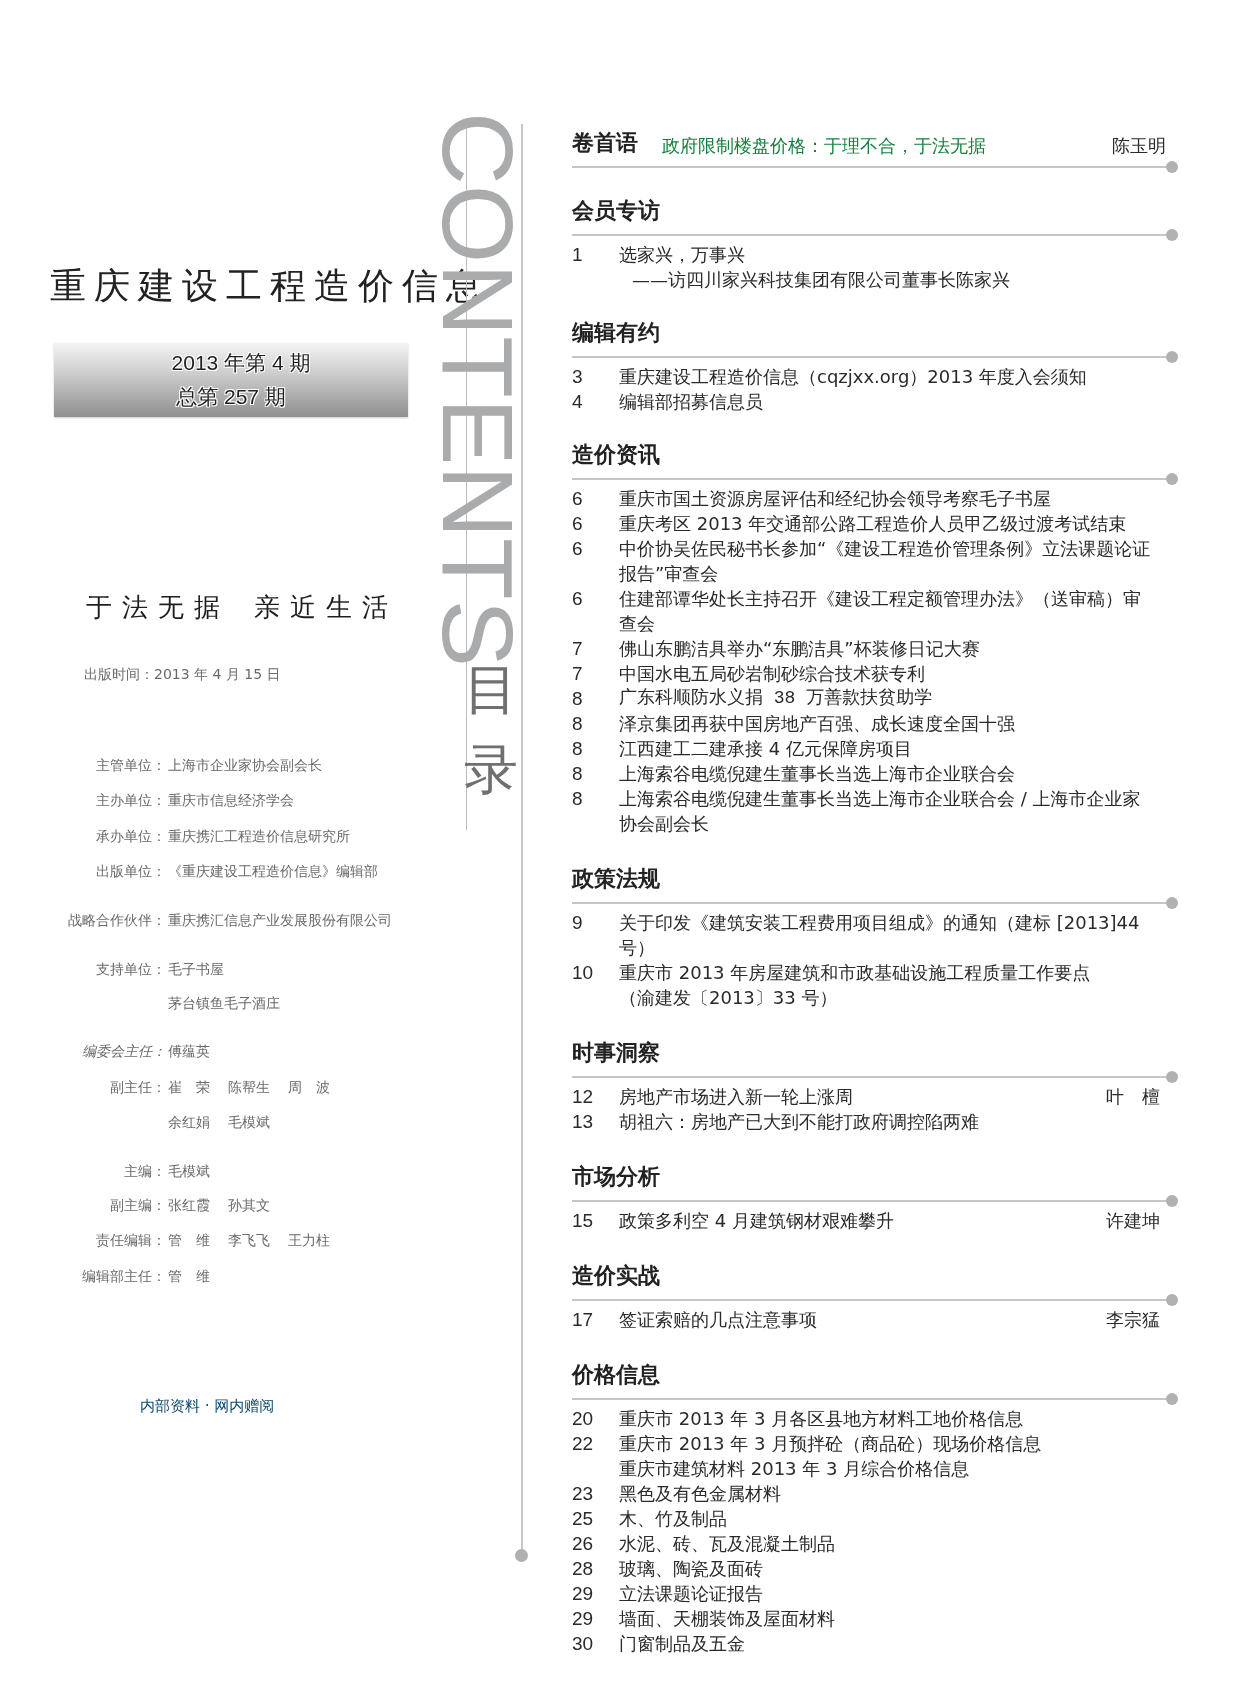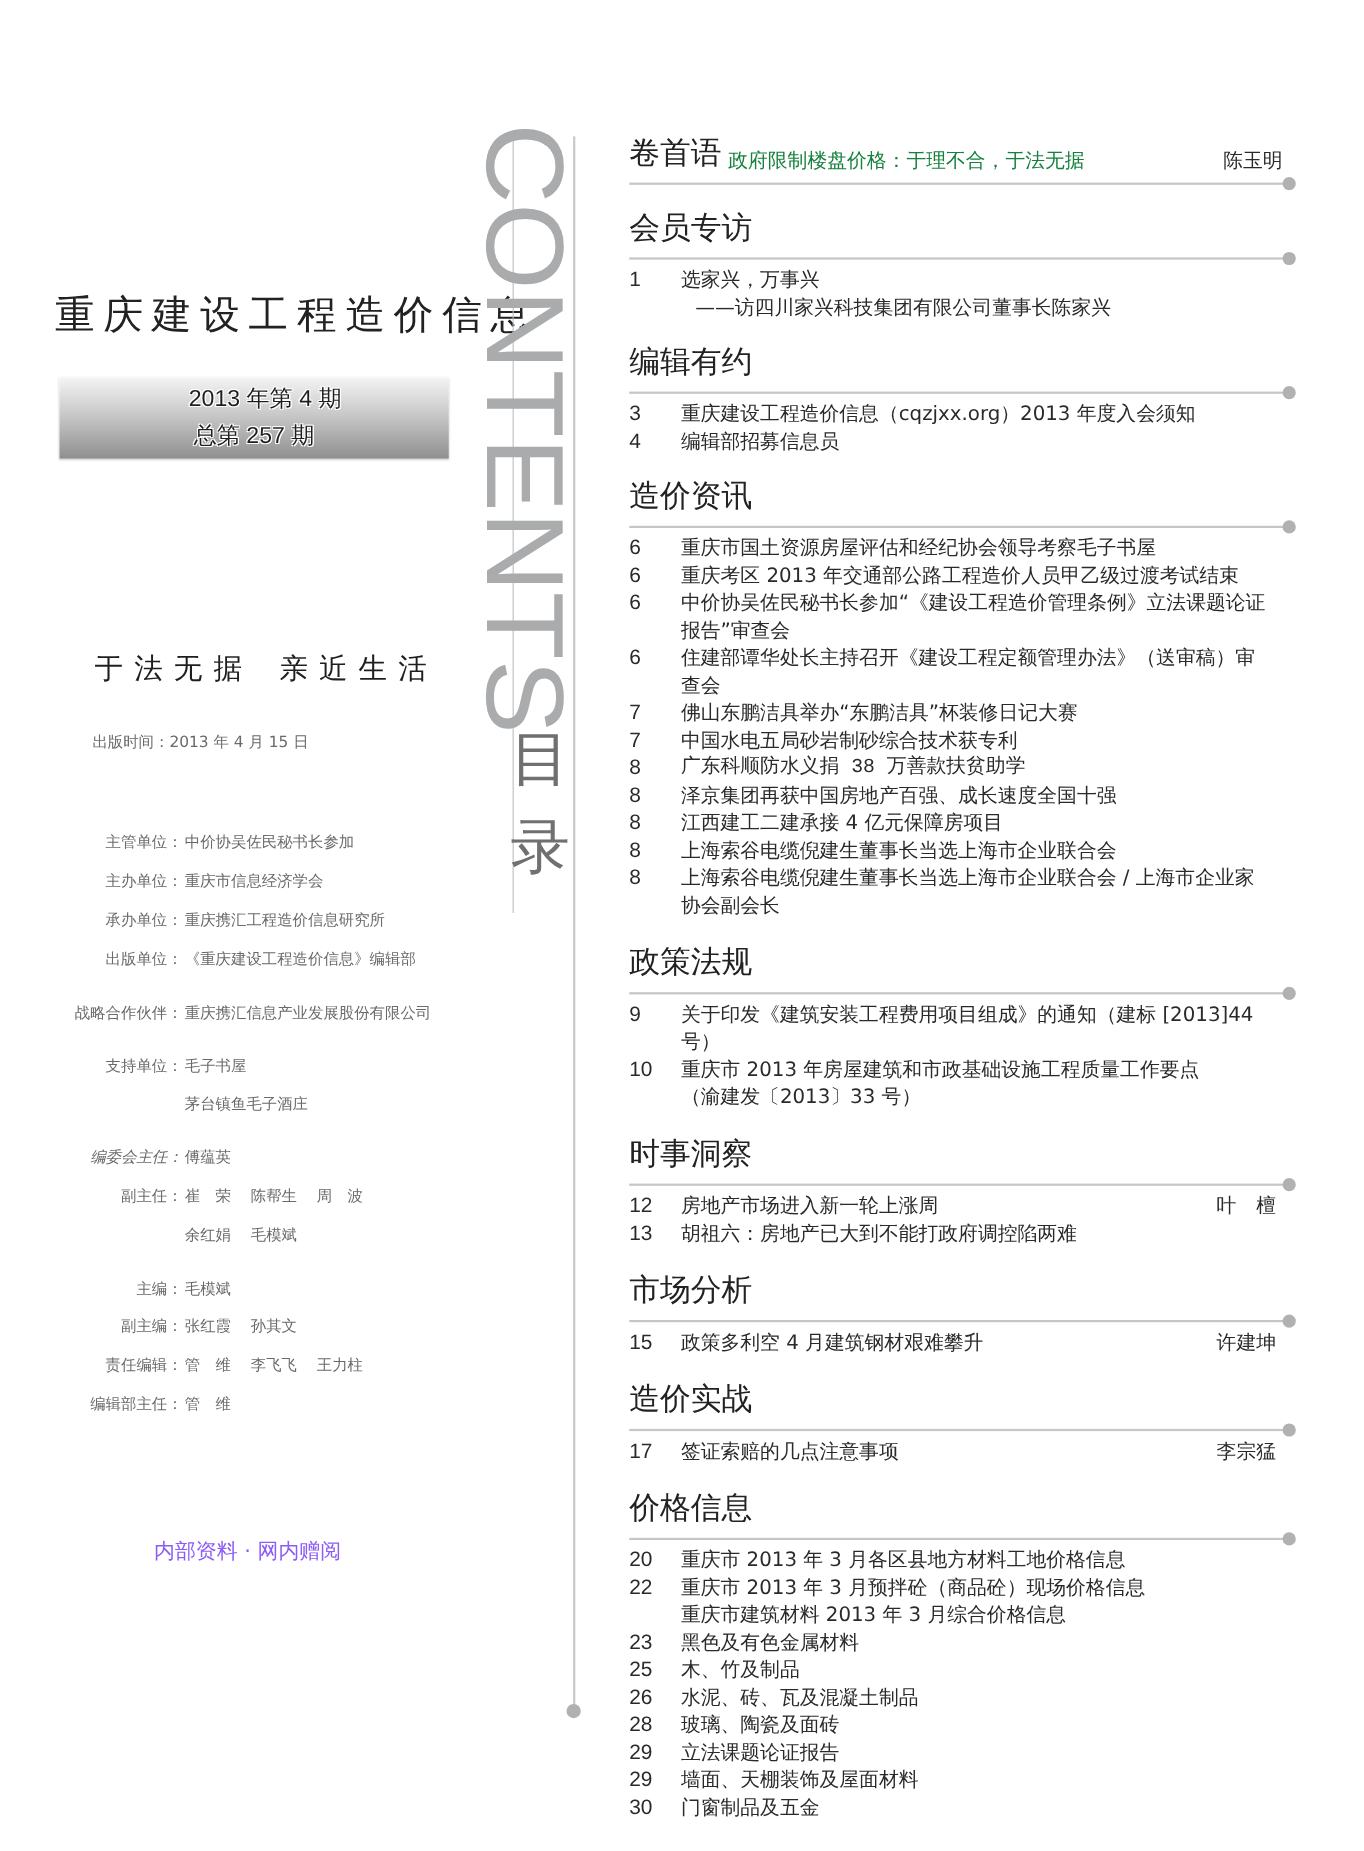--- a/index.html
+++ b/index.html
@@ -16,35 +16,35 @@
   .issue-line { font-size:21px; color:#1e1e1e; line-height:34px; font-family:"Liberation Sans", sans-serif;
                 text-shadow:-1px -1px 0 #fff,1px -1px 0 #fff,-1px 1px 0 #fff,1px 1px 0 #fff; }
   .issue-line:first-child { margin-top:3px;padding-left:20px; }
   .slogan { left:86px; top:590px; font-family:"DejaVu Serif", serif; font-size:26px;
             color:#1e1e1e; letter-spacing:10px; white-space:nowrap; }
   .slogan span + span { margin-left:24px; }
   .masthead-row { font-size:14px; color:#6a6a6a; white-space:nowrap; }
   .masthead-row .lbl { display:inline-block; text-align:right;padding-left:20px; }
   .masthead-row .val { margin-left:2px; }
   .masthead-row .val span { margin-right:18px; }
-  .footer-note { left:140px; top:1397px; font-size:19px; color:#8b5cf6; white-space:nowrap; }
+  .footer-note { left:140px; top:1397px; font-size:15px; color:#0c4a6e; white-space:nowrap; }
 
   
   .vline-left { left:466px; top:124px; width:1px; height:706px; background:#bdbdbd; }
   .vline-right { left:521px; top:124px; width:2px; height:1430px; background:#c8c8c8; }
   .vdot-bottom { left:515px; top:1549px; width:13px; height:13px; border-radius:50%; background:#b0b0b0; }
   .contents-word { left:440px; top:112px; width:80px; height:560px; }
   .contents-word svg { overflow:visible; }
   .mulu { left:459px; top:650px; font-size:54px; color:#707070; line-height:80px; width:64px; text-align:center; }
 
   
   .toc { left:572px; top:120px; width:600px; }
   .section { position:relative; }
   .sec-head { position:relative; height:48px; }
-  .sec-title { position:absolute; left:0; bottom:10px; font-size:28px; font-weight:normal; color:#222;
+  .sec-title { position:absolute; left:0; bottom:10px; font-size:22px; font-weight:bold; color:#222;
                font-family:"DejaVu Sans", sans-serif; }
   .sec-rule { position:absolute; left:0; right:0; bottom:0; height:2px; background:#c6c6c6; }
   .sec-dot { position:absolute; right:-6px; bottom:-5px; width:12px; height:12px; border-radius:50%; background:#b1b1b1; }
   .items { padding-top:6px; }
   .item { position:relative; font-size:18px; line-height:25px; color:#2a2a2a; white-space:nowrap; }
   .item .pg { position:absolute; left:0; top:0; width:44px; font-family:"Liberation Sans", sans-serif; font-size:19px; }
   .item .ttl { display:block; margin-left:47px; white-space:normal; }
   .item .sub { display:block; margin-left:60px; }
   .item .author { position:absolute; right:12px; top:0; }
 </style>
@@ -60,21 +60,21 @@
 
 <div class="abs slogan">
   <span>于法无据</span><span>亲近生活</span>
 </div>
 
 <div class="abs masthead-row" style="left:84px;top:666px;">
   <span>出版时间：</span><span>2013 年 4 月 15 日</span>
 </div>
 
 <div id="masthead">
-    <div class="abs masthead-row" style="top: 757px; left: 0px;"><span class="lbl" style="width: 146px;">主管单位：</span><span class="val"><span>中价协吴佐民秘书长参加</span></span></div>
+    <div class="abs masthead-row" style="top: 757px; left: 0px;"><span class="lbl" style="width: 146px;">主管单位：</span><span class="val"><span>上海市企业家协会副会长</span></span></div>
     <div class="abs masthead-row" style="top: 792px; left: 0px;"><span class="lbl" style="width: 146px;">主办单位：</span><span class="val"><span>重庆市信息经济学会</span></span></div>
     <div class="abs masthead-row" style="top: 828px; left: 0px;"><span class="lbl" style="width: 146px;">承办单位：</span><span class="val"><span>重庆携汇工程造价信息研究所</span></span></div>
     <div class="abs masthead-row" style="top: 863px; left: 0px;"><span class="lbl" style="width: 146px;">出版单位：</span><span class="val"><span>《重庆建设工程造价信息》编辑部</span></span></div>
     <div class="abs masthead-row" style="top: 912px; left: 0px;"><span class="lbl" style="width: 146px;">战略合作伙伴：</span><span class="val"><span>重庆携汇信息产业发展股份有限公司</span></span></div>
     <div class="abs masthead-row" style="top: 961px; left: 0px;"><span class="lbl" style="width: 146px;">支持单位：</span><span class="val"><span>毛子书屋</span></span></div>
     <div class="abs masthead-row" style="top: 995px; left: 0px;"><span class="lbl" style="width: 146px;"></span><span class="val"><span>茅台镇鱼毛子酒庄</span></span></div>
     <div class="abs masthead-row" style="top: 1043px; left: 0px;"><span class="lbl" style="width: 146px; font-style: italic;">编委会主任：</span><span class="val"><span>傅蕴英</span></span></div>
     <div class="abs masthead-row" style="top: 1079px; left: 0px;"><span class="lbl" style="width: 146px;">副主任：</span><span class="val"><span>崔　荣</span><span>陈帮生</span><span>周　波</span></span></div>
     <div class="abs masthead-row" style="top: 1114px; left: 0px;"><span class="lbl" style="width: 146px;"></span><span class="val"><span>余红娟</span><span>毛模斌</span></span></div>
     <div class="abs masthead-row" style="top: 1163px; left: 0px;"><span class="lbl" style="width: 146px;">主编：</span><span class="val"><span>毛模斌</span></span></div>

